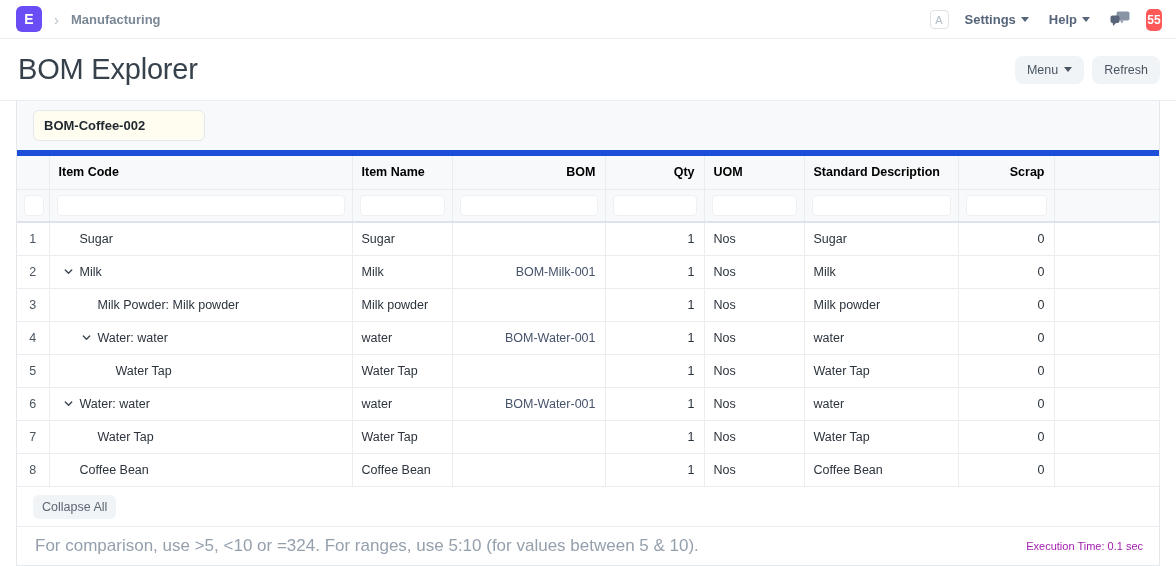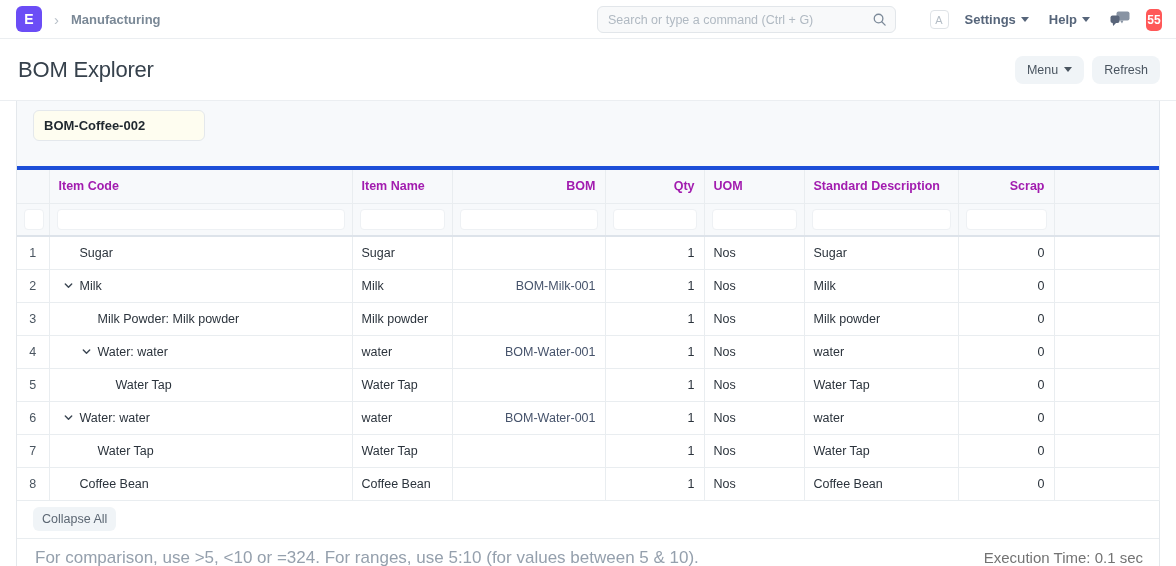--- a/index.html
+++ b/index.html
@@ -90,21 +90,21 @@
   
   .page-head {
     height: 62px;
     background: #ffffff;
     border-bottom: 1px solid #ebeef1;
     display: flex; align-items: center;
     padding: 0 16px 0 18px;
     position: relative;
   }
   .page-title {
-    font-size: 22px; font-weight: normal; color: #36414c;
+    font-size: 29px; font-weight: normal; color: #36414c;
     letter-spacing: -0.2px;
   }
   .head-actions {
     position: absolute; right: 16px; top: 50%; transform: translateY(-50%);
     display: flex; gap: 8px;
   }
   .btn-secondary {
     background: #f0f4f7; border: none; border-radius: 8px;
     font-family: "Liberation Sans", sans-serif;
     font-size: 12.5px; color: #4a5560;
@@ -129,22 +129,22 @@
     border: 1px solid #e4e8ec;
     border-top: none;
     height: 100%;
     display: flex; flex-direction: column;
     background: #ffffff;
   }
 
   
   .bom-field-row {
     background: #f7f9fb;
-    padding: 9px 0 25px 16px;
-    border-bottom: 4px solid #1d4ed8;
+    padding: 9px 0 9px 16px;
+    border-bottom: 6px solid #1d4ed8;
   }
   .bom-input {
     width: 172px;
     background: #fefdf0;
     border: 1px solid #e4e8ec;
     border-radius: 6px;
     padding: 7px 10px;
     font-family: "Liberation Sans", sans-serif;
     font-size: 13px; font-weight: bold; color: #1f272e;
     outline: none;
@@ -158,21 +158,21 @@
     border-bottom: 1px solid #e9edf0;
     font-size: 12.5px;
     height: 33px;
     padding: 0 9px;
     vertical-align: middle;
     white-space: nowrap;
     overflow: hidden;
   }
   thead th {
     background: #f7f9fb;
-    color: #a21caf;
+    color: #000000;
     font-weight: bold;
     font-size: 12.5px;
     text-align: left;
     height: 34px;
   }
   thead tr.filter-row th {
     background: #f7f9fb;
     border-bottom: 2px solid #dde3ea;
     height: 33px;
     padding: 0 7px;
@@ -224,41 +224,32 @@
     font-family: "Liberation Sans", sans-serif;
     font-size: 12.5px; color: #5c6773;
     padding: 5px 9px; cursor: pointer;
   }
   .hint-bar {
     display: flex; align-items: center; justify-content: space-between;
     padding: 9px 16px 9px 18px;
     background: #ffffff;
   }
   .hint-text { font-size: 17px; color: #95a0ad; }
-  .exec-text { font-size: 15px; color: #737373; }
+  .exec-text { font-size: 11px; color: #a21caf; }
 </style>
 </head>
 <body>
 
 <div class="navbar">
   <div class="nav-left">
     <div class="app-logo">E</div>
     <span class="breadcrumb-sep">›</span>
     <span class="breadcrumb-item">Manufacturing</span>
   </div>
 
-  <div class="nav-search">
-    <input placeholder="Search or type a command (Ctrl + G)" style="">
-    <span class="search-icon">
-      <svg viewBox="0 0 16 16" width="15" height="15" fill="none" stroke="#7c8a99" stroke-width="1.4">
-        <circle cx="7" cy="7" r="4.6"></circle>
-          <line x1="10.4" y1="10.4" x2="14" y2="14" stroke-linecap="round"></line>
-      </svg>
-    </span>
-  </div>
 
   <div class="nav-right">
     <div class="avatar-box">A</div>
     <div class="nav-menu-item">
       <span>Settings</span>
       <span class="caret"></span>
     </div>
     <div class="nav-menu-item">
       <span>Help</span>
       <span class="caret"></span>

